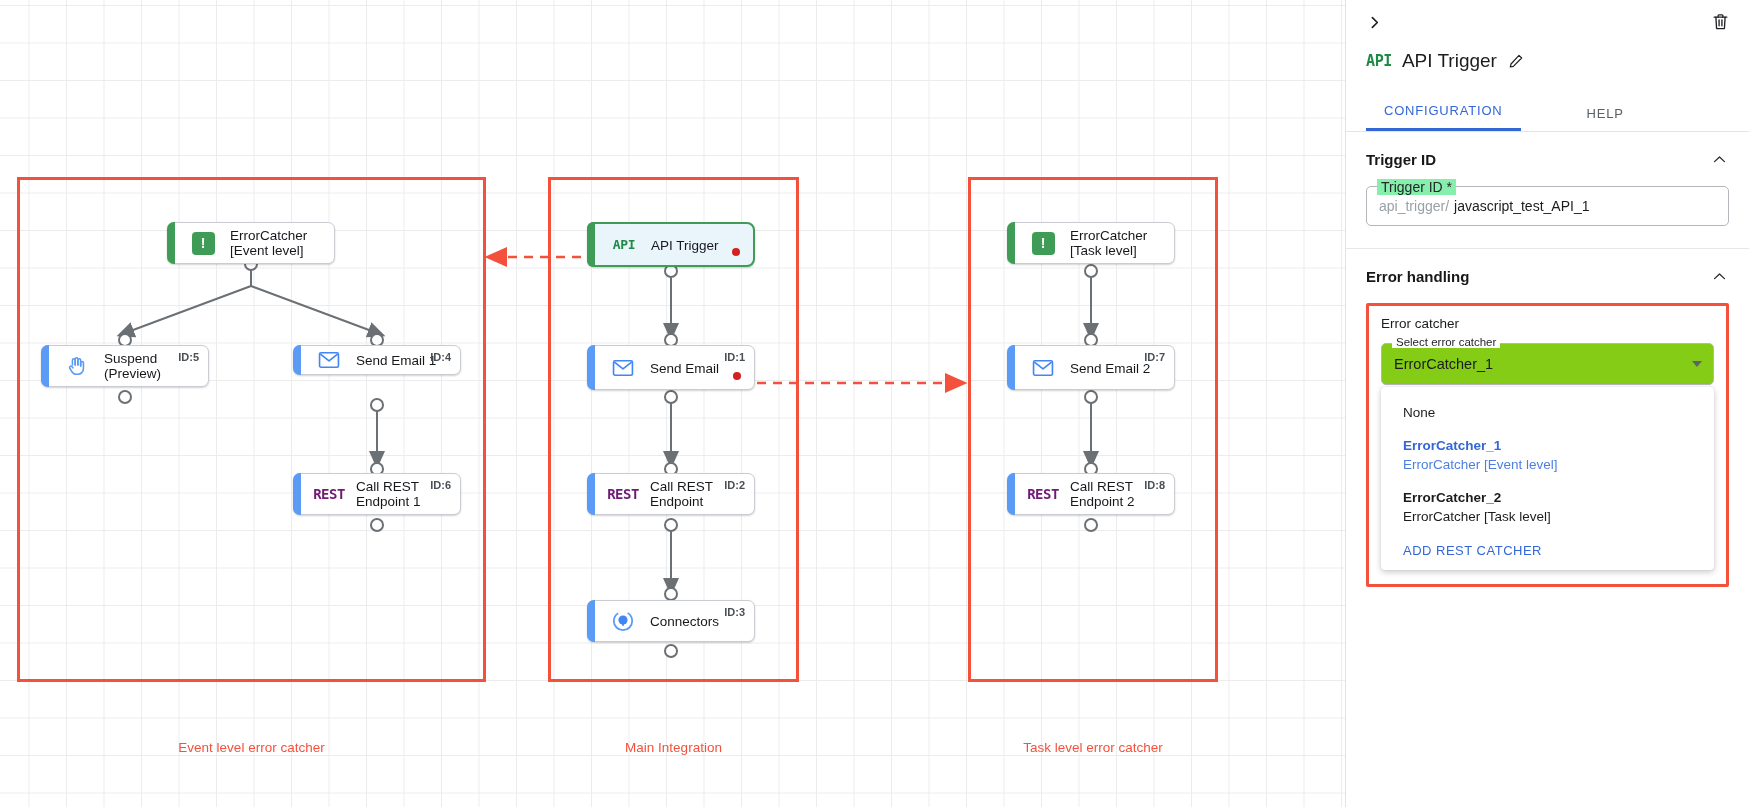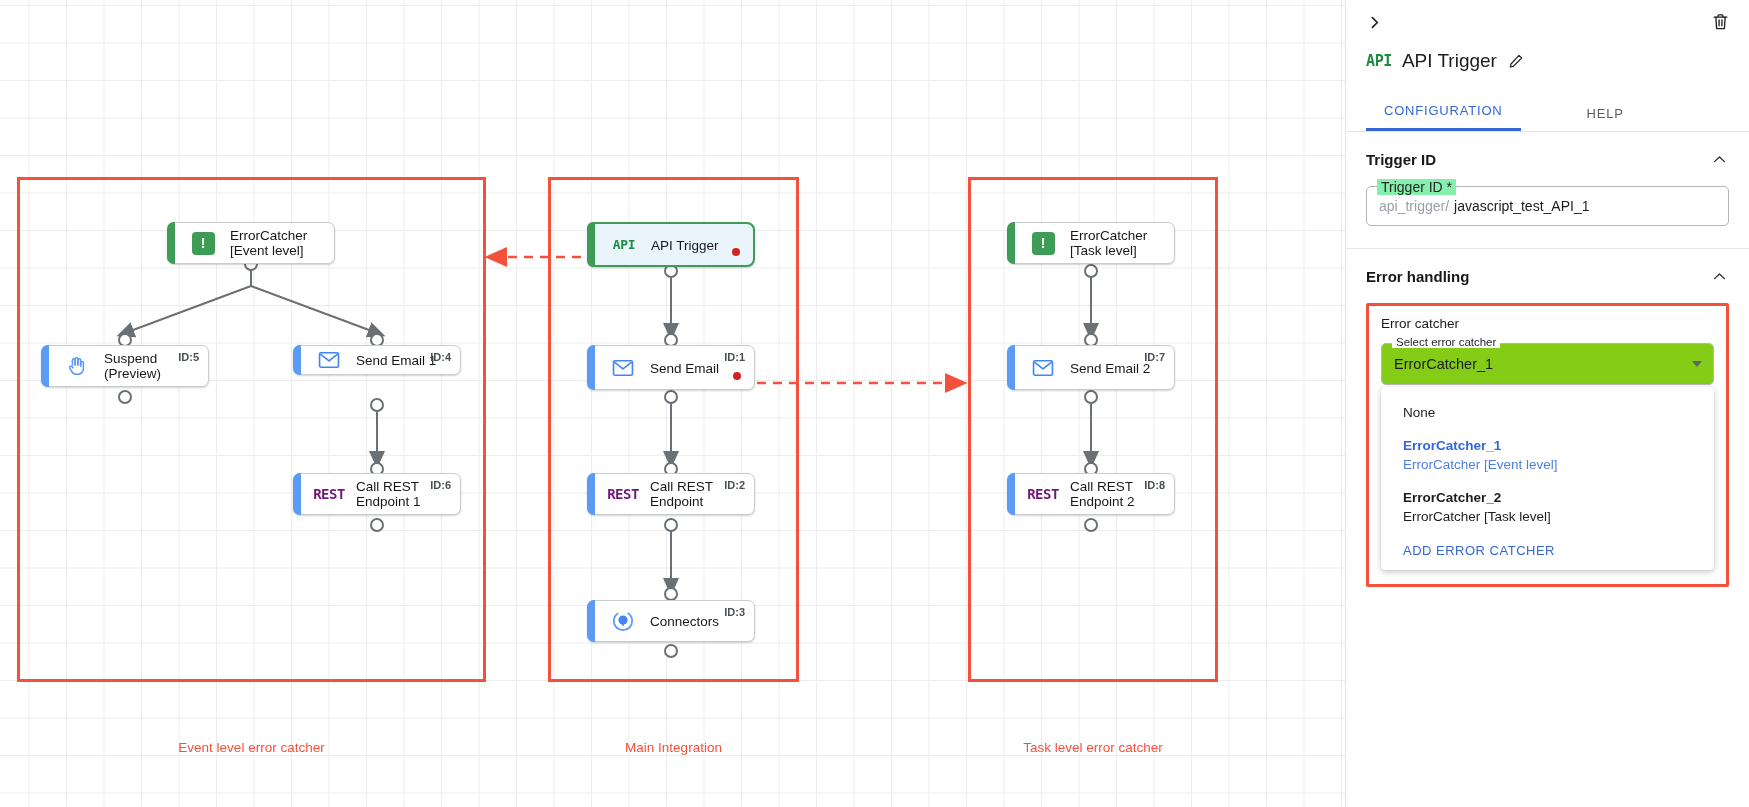--- a/index.html
+++ b/index.html
@@ -494,19 +494,19 @@
             <div class="l1">None</div>
           </div>
           <div class="dd-item sel">
             <div class="l1">ErrorCatcher_1</div>
             <div class="l2">ErrorCatcher [Event level]</div>
           </div>
           <div class="dd-item bold">
             <div class="l1">ErrorCatcher_2</div>
             <div class="l2">ErrorCatcher [Task level]</div>
           </div>
-          <div class="dd-action">ADD ERROR CATCHER</div>
+          <div class="dd-action">ADD REST CATCHER</div>
         </div>
       </div>
     </div>
 
   </div>
 </div>
 
 </body></html>

